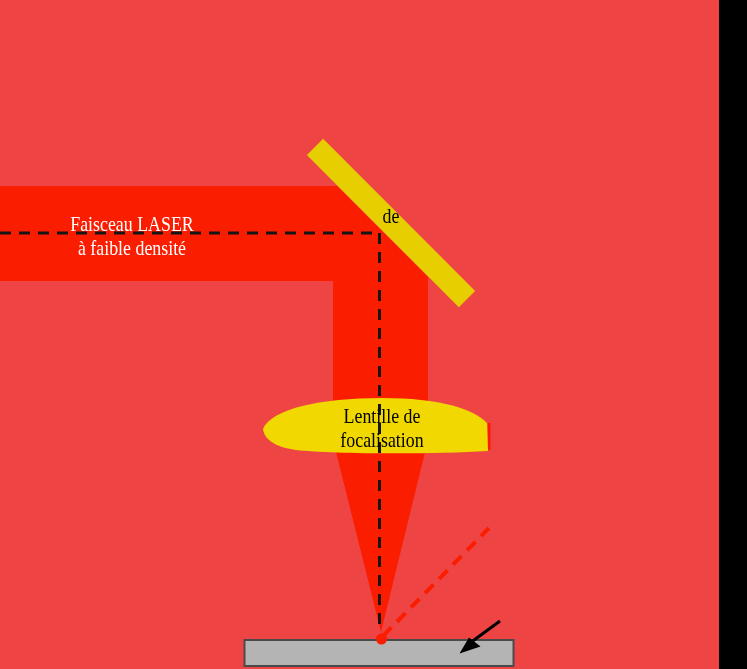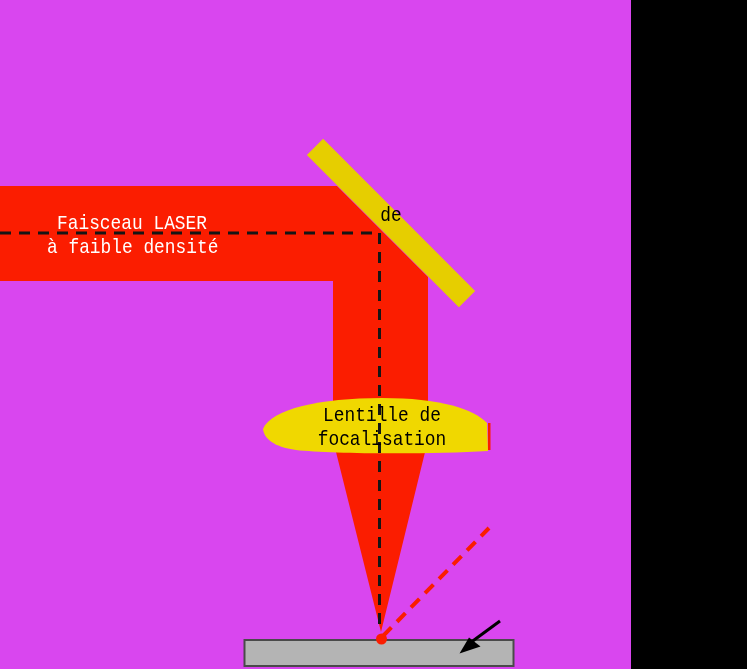--- a/index.html
+++ b/index.html
@@ -1,22 +1,22 @@
 <!DOCTYPE html>
 <html><head>
 <meta charset="utf-8">
 <style>
   html, body { margin: 0; padding: 0; background: #000; }
   .canvas {
     position: relative;
-    width: 631px;
+    width: 719px;
     height: 669px;
-    background: #d946ef;
+    background: #ef4444;
     overflow: hidden;
-    font-family: Liberation Mono, monospace;
+    font-family: Liberation Serif, serif;
   }
   .canvas svg { position: absolute; left: 0; top: 0; }
   .label {
     position: absolute;
     text-align: center;
     font-size: 21px;
     line-height: 24px;
     transform: scaleX(0.85);
     transform-origin: 50% 50%;
     white-space: nowrap;

